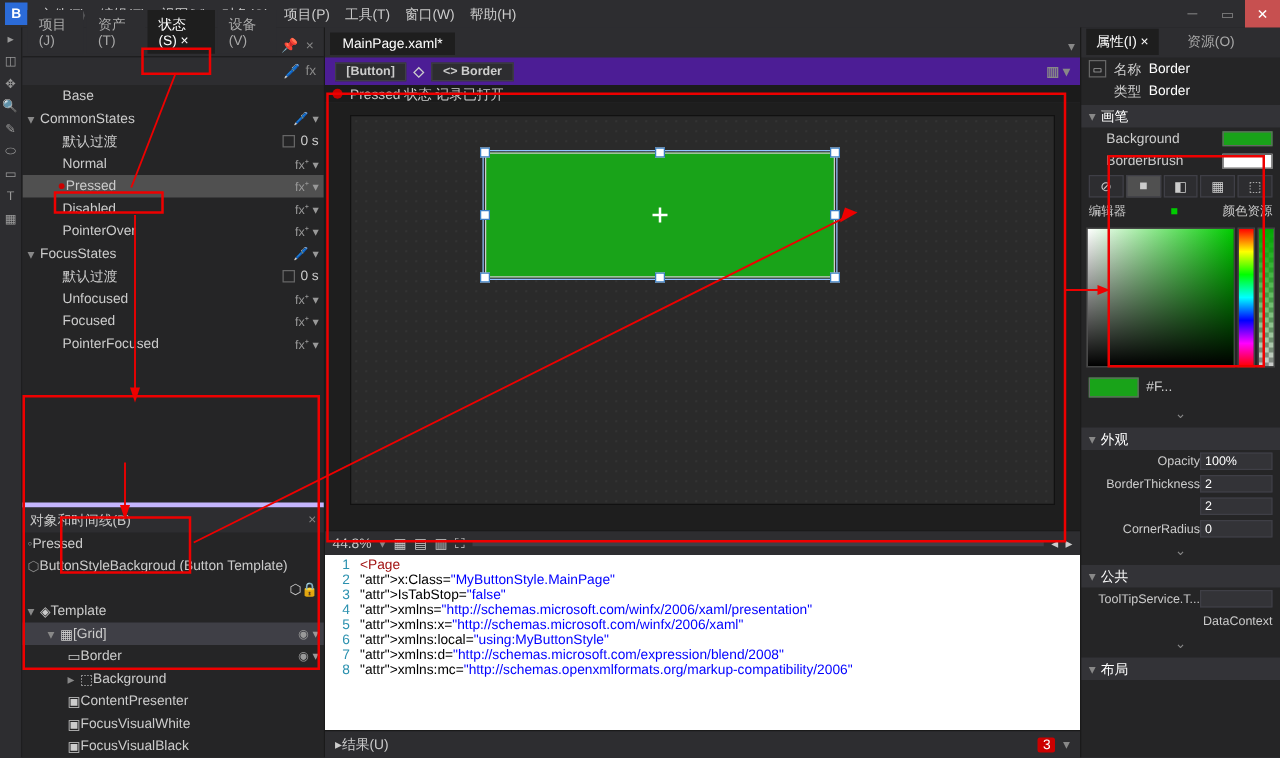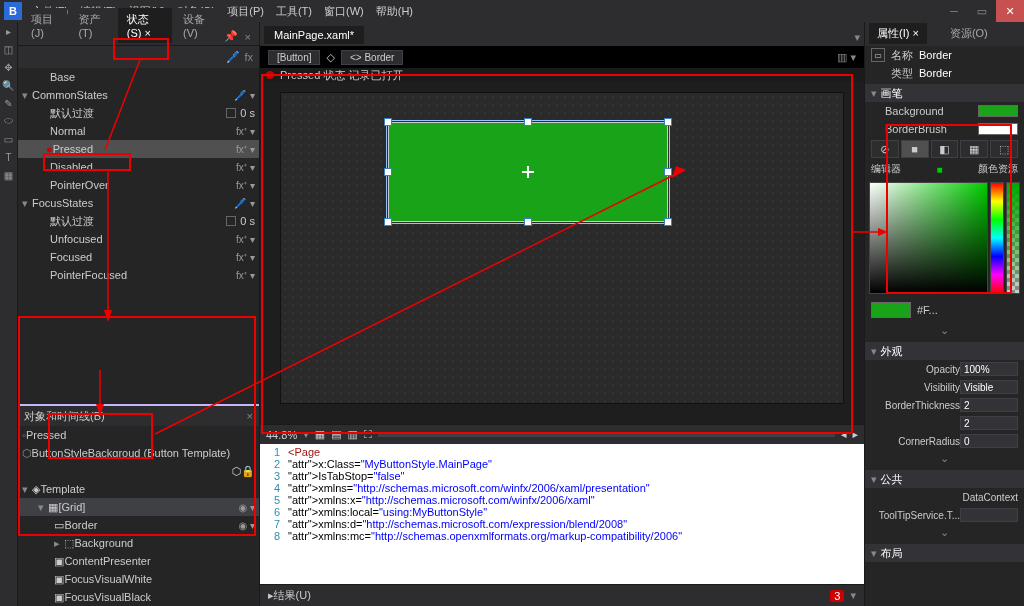--- a/index.html
+++ b/index.html
@@ -24,27 +24,27 @@
 .tree-area { flex:1; overflow:auto; background:#252526; }
 .tree-row { height:18px; display:flex; align-items:center; padding:0 4px; color:#ccc; position:relative; }
 .tree-row .indent { display:inline-block; }
 .tree-row .exp { width:10px; display:inline-block; color:#888; }
 .tree-row.selected { background:#3f3f46; }
 .tree-row.highlight { background:#505050; }
 .tree-row .trailing { position:absolute; right:4px; display:flex; align-items:center; gap:4px; }
 .tree-row .fx { color:#999; font-size:10px; }
 .tree-row .eye { color:#999; font-size:10px; }
 .checkbox { width:10px; height:10px; border:1px solid #666; display:inline-block; }
-.objects-panel { border-top:2px solid #c4b5fd; background:#252526; }
+.objects-panel { border-top:4px solid #c4b5fd; background:#252526; }
 .objects-header { height:20px; display:flex; align-items:center; padding:0 6px; background:#2d2d30; }
 .objects-header .close { margin-left:auto; color:#888; }
 .center-panel { flex:1; background:#2d2d30; display:flex; flex-direction:column; }
 .doc-tabs { height:24px; display:flex; align-items:flex-end; background:#2d2d30; padding:2px 4px; }
 .doc-tabs .tab { padding:3px 10px; background:#1e1e1e; color:#fff; }
-.breadcrumb { height:22px; display:flex; align-items:center; padding:0 8px; gap:6px; background:#000000; color:#ccc; }
+.breadcrumb { height:22px; display:flex; align-items:center; padding:0 8px; gap:6px; background:#4c1d95; color:#ccc;font-weight:bold; }
 .breadcrumb .crumb { padding:1px 8px; background:#2d2d30; border:1px solid #3f3f46; font-size:10px; }
 .record-bar { height:14px; display:flex; align-items:center; padding:0 6px; background:#1b1b1b; color:#ccc; }
 .record-bar .dot { width:8px; height:8px; background:#c00; border-radius:50%; margin-right:6px; }
 .canvas-wrap { flex:1; position:relative; background:#1e1e1e; overflow:hidden; }
 .artboard-bg { position:absolute; left:20px; top:10px; right:20px; bottom:20px; background:#2a2a2a; border:1px solid #111; 
   background-image:radial-gradient(circle,#333 1px,transparent 1px); background-size:8px 8px; }
 .selection { position:absolute; left:128px; top:40px; width:280px; height:100px; }
 .sel-border { position:absolute; inset:-2px; border:1px solid #90c4ff; }
 .sel-rect { width:100%; height:100%; background:#19a319; border:1px solid #ccc; }
 .handle { position:absolute; width:8px; height:8px; background:#fff; border:1px solid #3a7fc4; }
@@ -434,48 +434,44 @@
     <div class="prop-section">
       <div class="hdr">
           <span class="chev">▾</span>
           <span>外观</span>
         </div>
       <div class="prop-input-row">
           <span class="lbl">Opacity</span>
           <input class="inp" value="100%" style="">
         </div>
       <div class="prop-input-row">
-          <span class="lbl">Visibility</span>
-          <input class="inp" value="Visible" style="">
-        </div>
-      <div class="prop-input-row">
           <span class="lbl">BorderThickness</span>
           <input class="inp" value="2" style="">
         </div>
       <div class="prop-input-row">
           <span class="lbl"></span>
           <input class="inp" value="2" style="">
         </div>
       <div class="prop-input-row">
           <span class="lbl">CornerRadius</span>
           <input class="inp" value="0" style="">
         </div>
       <div class="chev-down-block">⌄</div>
     </div>
     <div class="prop-section">
       <div class="hdr">
           <span class="chev">▾</span>
           <span>公共</span>
         </div>
       <div class="prop-input-row">
-          <span class="lbl">DataContext</span>
-        </div>
-      <div class="prop-input-row">
           <span class="lbl">ToolTipService.T...</span>
           <input class="inp" style="">
+        </div>
+      <div class="prop-input-row">
+          <span class="lbl">DataContext</span>
         </div>
       <div class="chev-down-block">⌄</div>
     </div>
     <div class="prop-section">
       <div class="hdr">
           <span class="chev">▾</span>
           <span>布局</span>
         </div>
     </div>
   </div>

